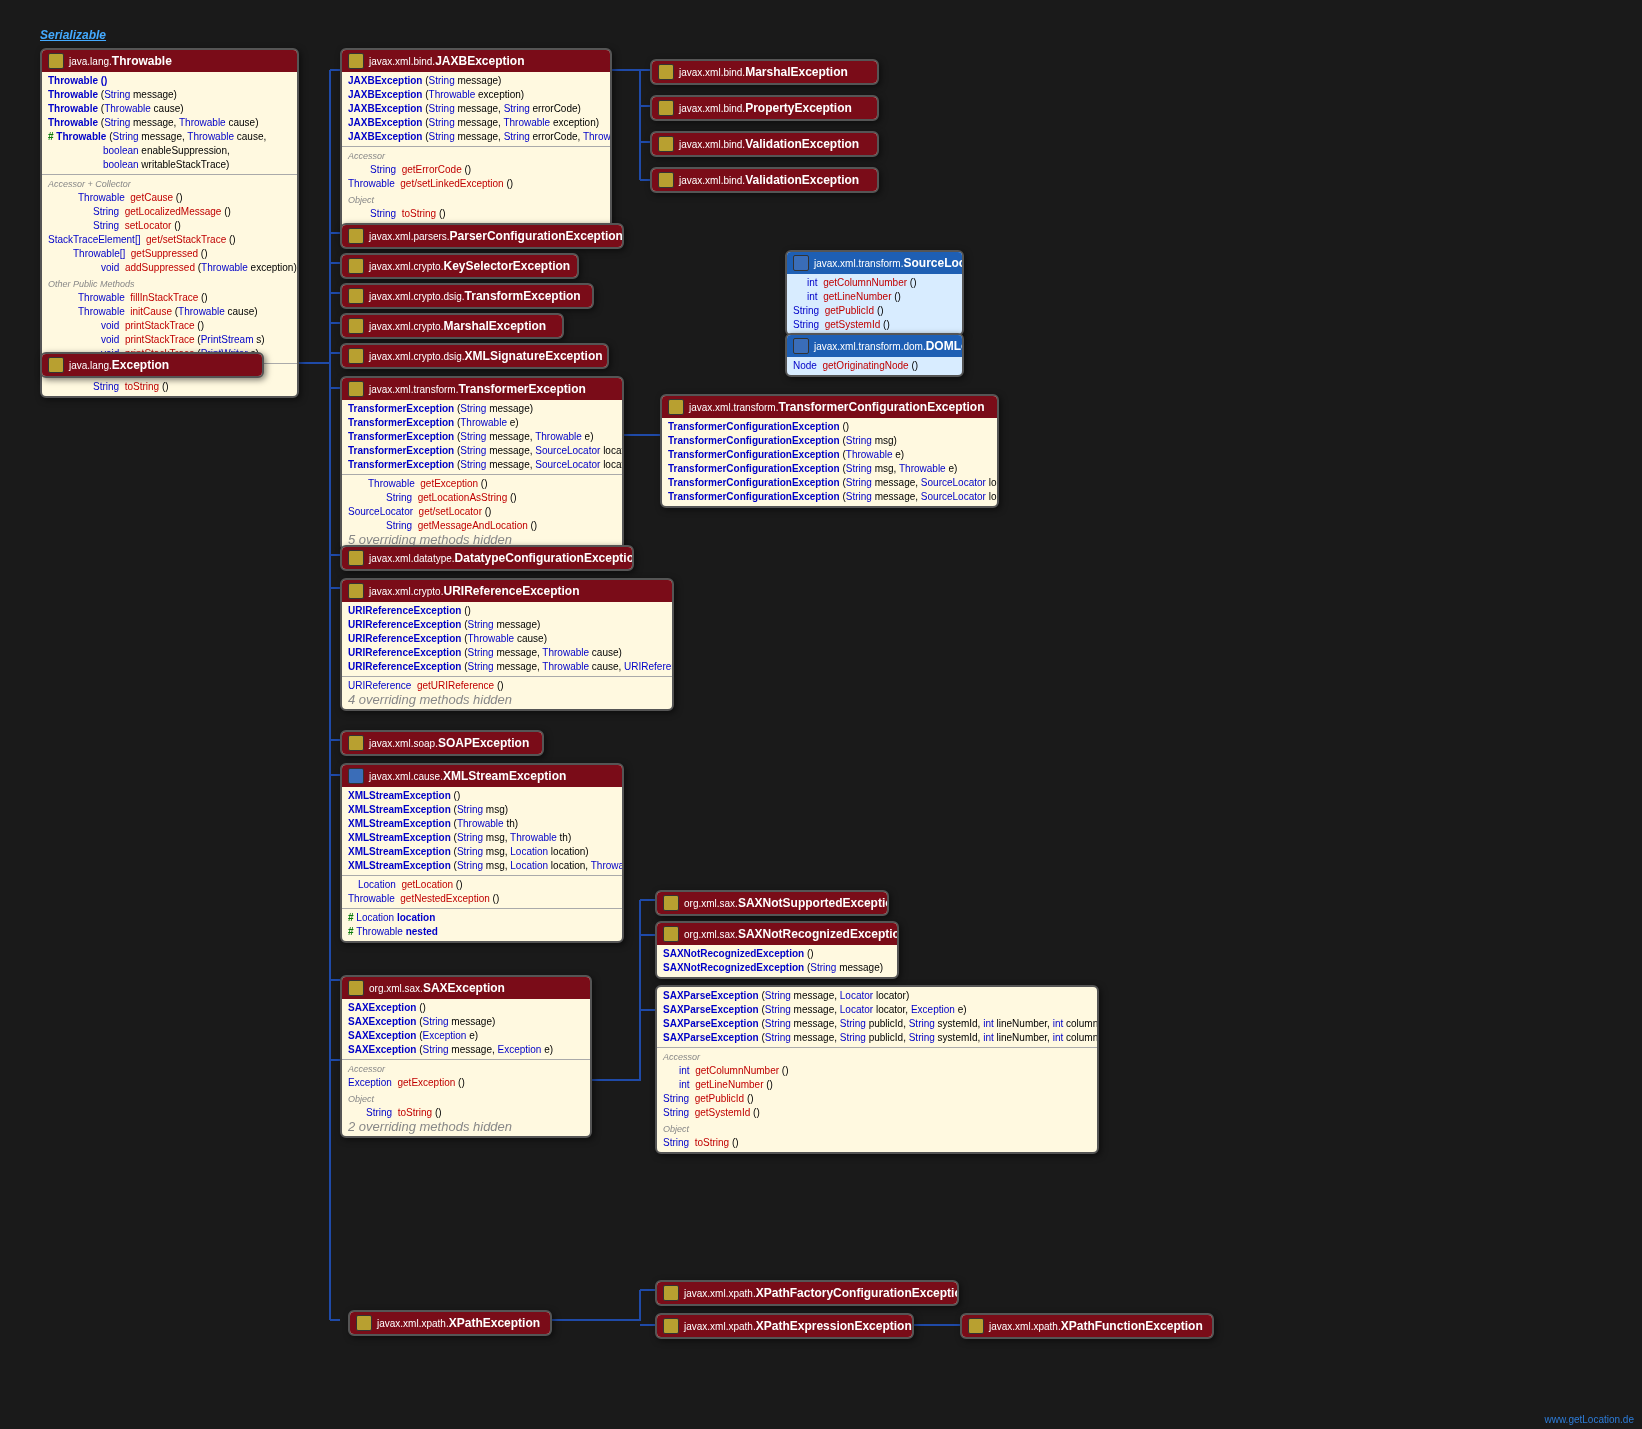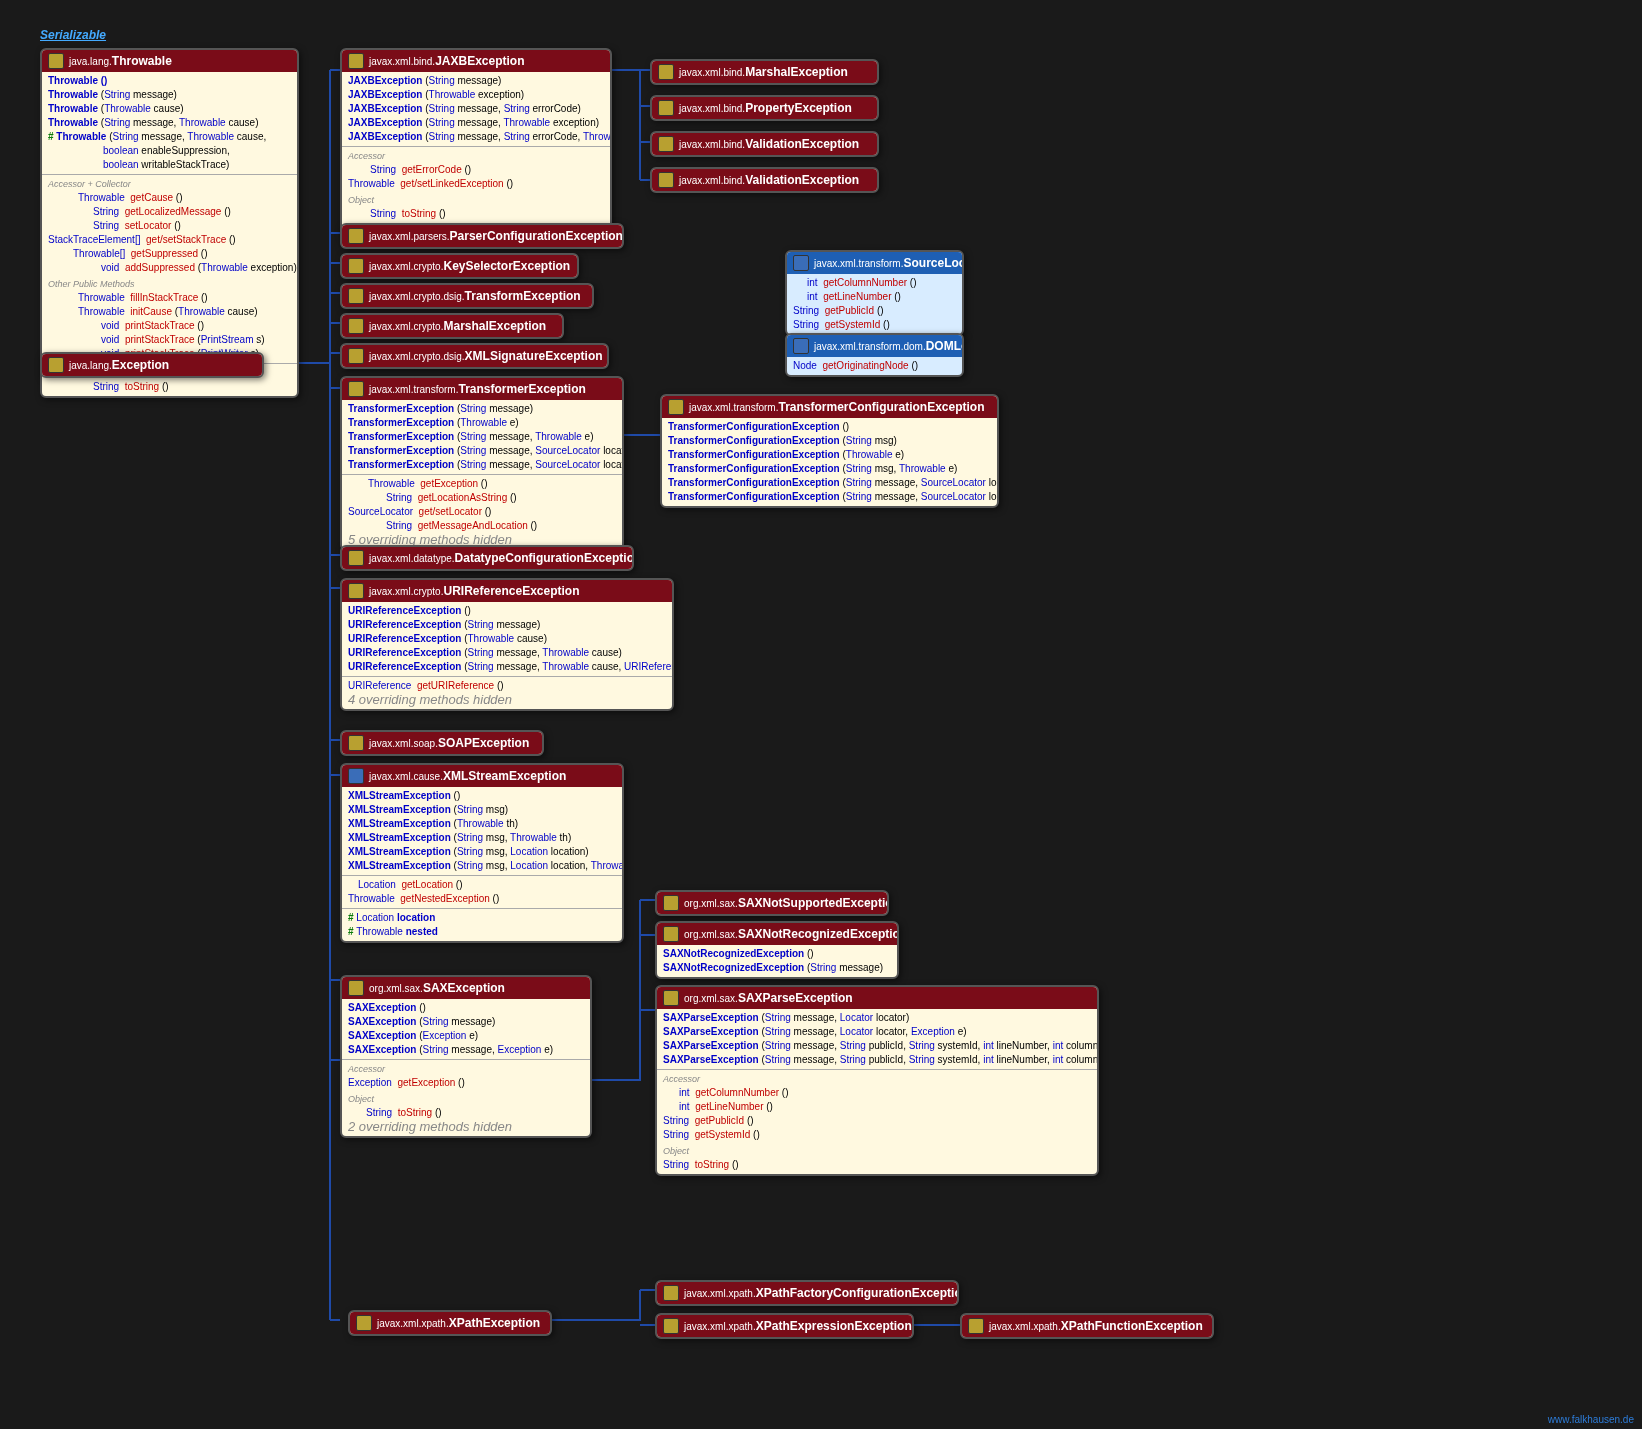--- a/index.html
+++ b/index.html
@@ -302,24 +302,20 @@
         <span class="ico"></span>
         <span><span class="pkg">org.xml.sax.</span><span class="cls">SAXNotRecognizedException</span></span>
       </div>
  <div class="body">
   <div class="row"><span class="kw-ctor">SAXNotRecognizedException</span> ()</div>
   <div class="row"><span class="kw-ctor">SAXNotRecognizedException</span> (<span class="kw-type">String</span> message)</div>
  </div>
 </div>
 
 <div class="box" style="left:655px;top:985px;width:440px">
- <div class="hdr">
-        <span class="ico"></span>
-        <span><span class="pkg">org.xml.sax.</span><span class="cls">SAXParseException</span></span>
-      </div>
  <div class="body">
   <div class="row"><span class="kw-ctor">SAXParseException</span> (<span class="kw-type">String</span> message, <span class="kw-type">Locator</span> locator)</div>
   <div class="row"><span class="kw-ctor">SAXParseException</span> (<span class="kw-type">String</span> message, <span class="kw-type">Locator</span> locator, <span class="kw-type">Exception</span> e)</div>
   <div class="row"><span class="kw-ctor">SAXParseException</span> (<span class="kw-type">String</span> message, <span class="kw-type">String</span> publicId, <span class="kw-type">String</span> systemId, <span class="kw-prim">int</span> lineNumber, <span class="kw-prim">int</span> columnNumber)</div>
   <div class="row"><span class="kw-ctor">SAXParseException</span> (<span class="kw-type">String</span> message, <span class="kw-type">String</span> publicId, <span class="kw-type">String</span> systemId, <span class="kw-prim">int</span> lineNumber, <span class="kw-prim">int</span> columnNumber,  e)</div>
   <div class="hr"></div>
   <div class="sect">Accessor</div>
   <div class="row" style="padding-left:16px"><span class="kw-prim">int</span>&nbsp; <span class="kw-meth">getColumnNumber</span> ()</div>
   <div class="row" style="padding-left:16px"><span class="kw-prim">int</span>&nbsp; <span class="kw-meth">getLineNumber</span> ()</div>
   <div class="row"><span class="kw-type">String</span>&nbsp; <span class="kw-meth">getPublicId</span> ()</div>
@@ -347,14 +343,14 @@
         <span><span class="pkg">javax.xml.xpath.</span><span class="cls">XPathExpressionException</span></span>
       </div>
     </div>
 <div class="box" style="left:960px;top:1313px;width:250px">
       <div class="hdr">
         <span class="ico"></span>
         <span><span class="pkg">javax.xml.xpath.</span><span class="cls">XPathFunctionException</span></span>
       </div>
     </div>
 
-<div class="footer">www.falkhausen.de</div>
+<div class="footer">www.getLocation.de</div>
 </div>
 
 </body></html>

